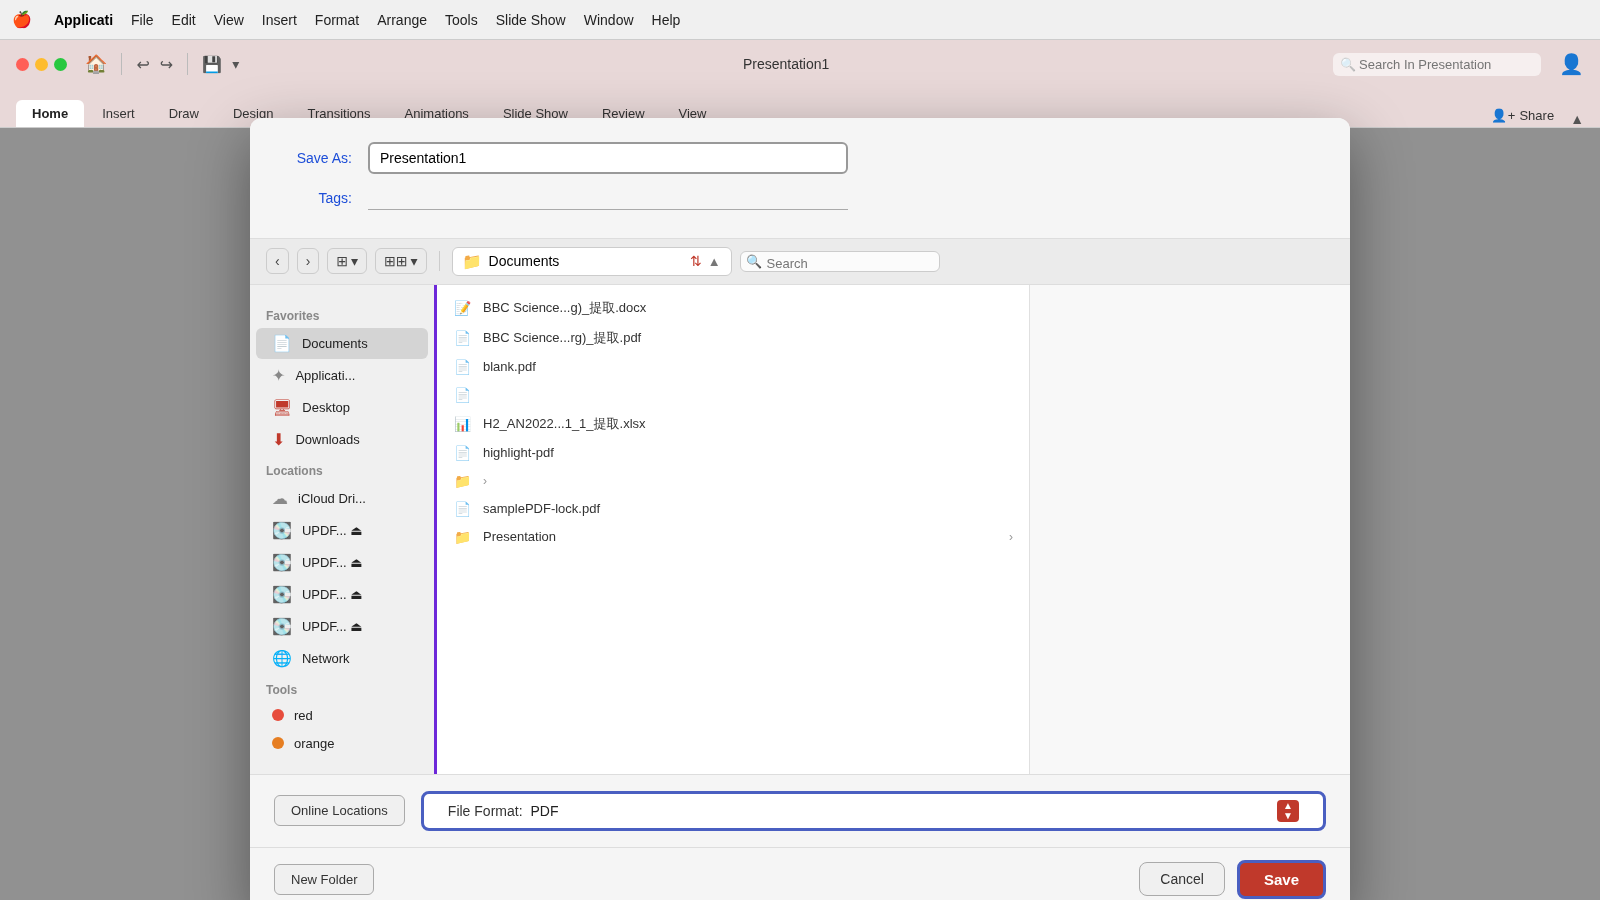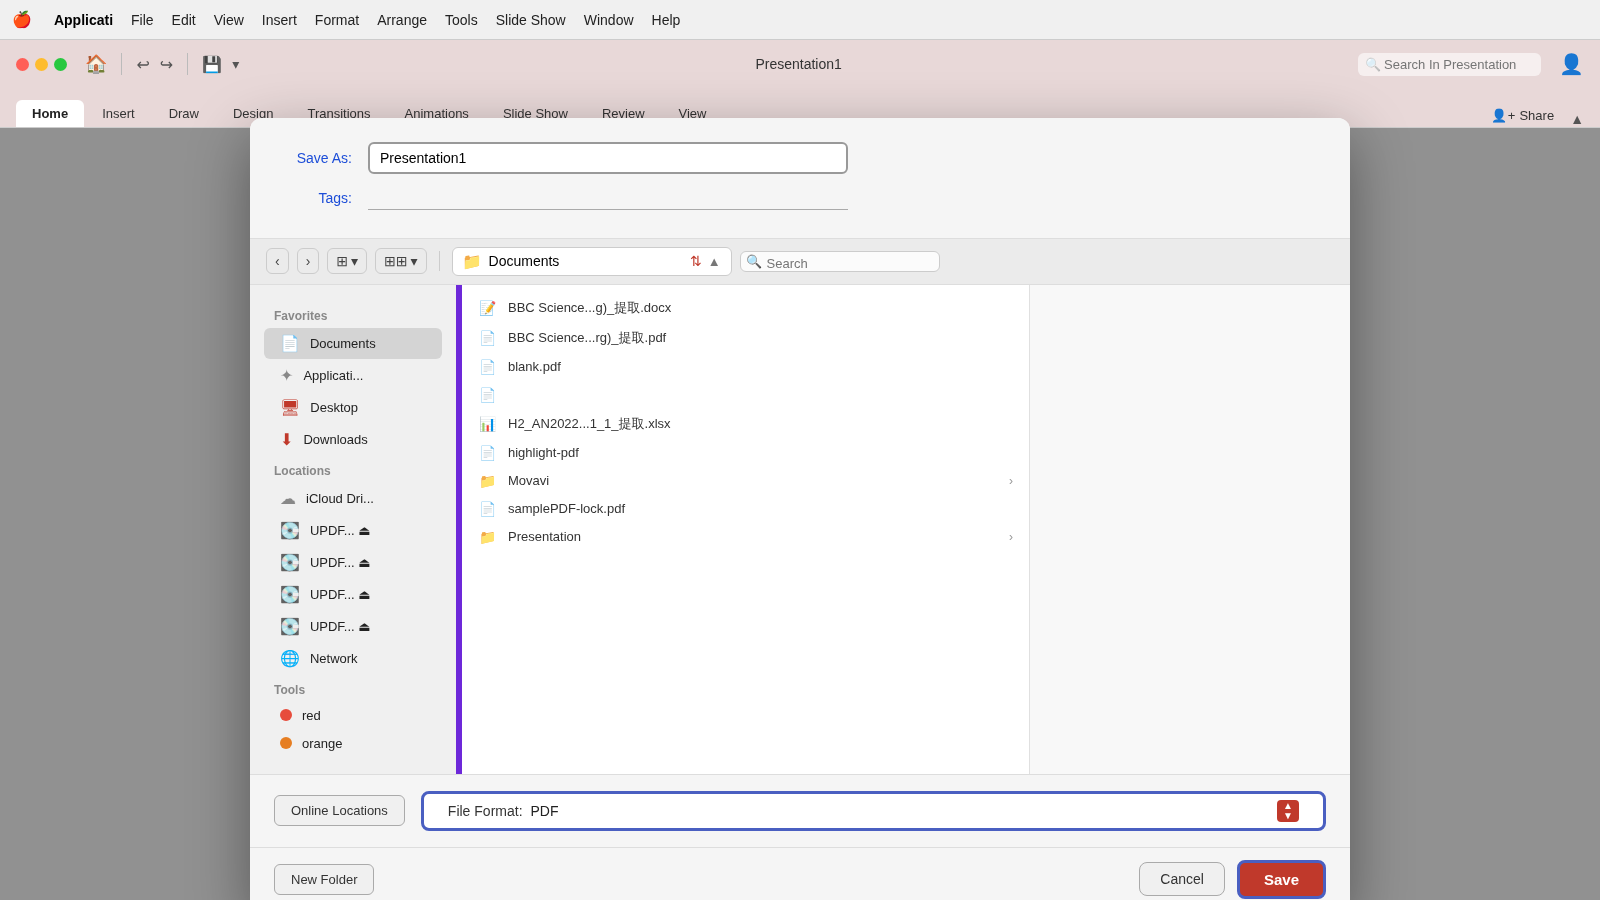--- a/index.html
+++ b/index.html
@@ -51,21 +51,21 @@
       color: #333;
       font-weight: 500;
     }
     .toolbar-search {
       background: rgba(255,255,255,0.6);
       border: none;
       border-radius: 6px;
       padding: 4px 5px 4px 26px;
       font-size: 13px;
       color: #c2410c;
-      width: 183px;
+      width: 208px;
       outline: none;
       position: relative;
     }
     .toolbar-search-wrap {
       position: relative;
       display: flex;
       align-items: center;
     }
     .toolbar-search-wrap .search-icon-sm {
       position: absolute;
@@ -237,24 +237,24 @@
 
     
     .dialog-body {
       display: flex;
       flex: 1;
       overflow: hidden;
     }
 
     
     .sidebar {
-      width: 212px;
+      width: 187px;
       background: #f0f0f0;
-      border-right: 6px solid #6d28d9;
-      padding: 16px 8px;
+      border-right: 3px solid #6d28d9;
+      padding: 16px 0;
       overflow-y: auto;
       flex-shrink: 0;
     }
     .sidebar-section-label {
       font-size: 12px;
       color: #888;
       font-weight: 600;
       padding: 8px 16px 4px;
       text-transform: none;
     }
@@ -587,21 +587,20 @@
             <div class="file-item">
               <span class="file-icon">📊</span>
               <span class="file-name">H2_AN2022...1_1_提取.xlsx</span>
             </div>
             <div class="file-item">
               <span class="file-icon">📄</span>
               <span class="file-name">highlight-pdf</span>
             </div>
             <div class="file-item folder">
               <span class="file-icon" style="color:#4a8fcc;">📁</span>
-              <span class="file-name">Movavi</span>
               <span class="file-arrow">›</span>
             </div>
             <div class="file-item">
               <span class="file-icon">📄</span>
               <span class="file-name">samplePDF-lock.pdf</span>
             </div>
             <div class="file-item folder">
               <span class="file-icon" style="color:#4a8fcc;">📁</span>
               <span class="file-name">Presentation</span>
               <span class="file-arrow">›</span>

